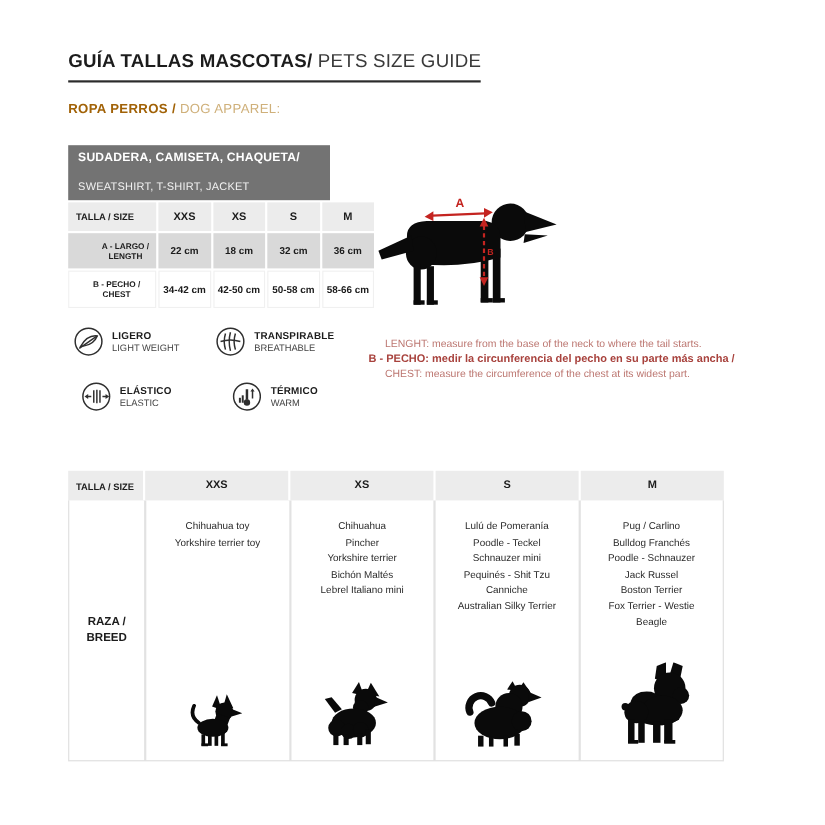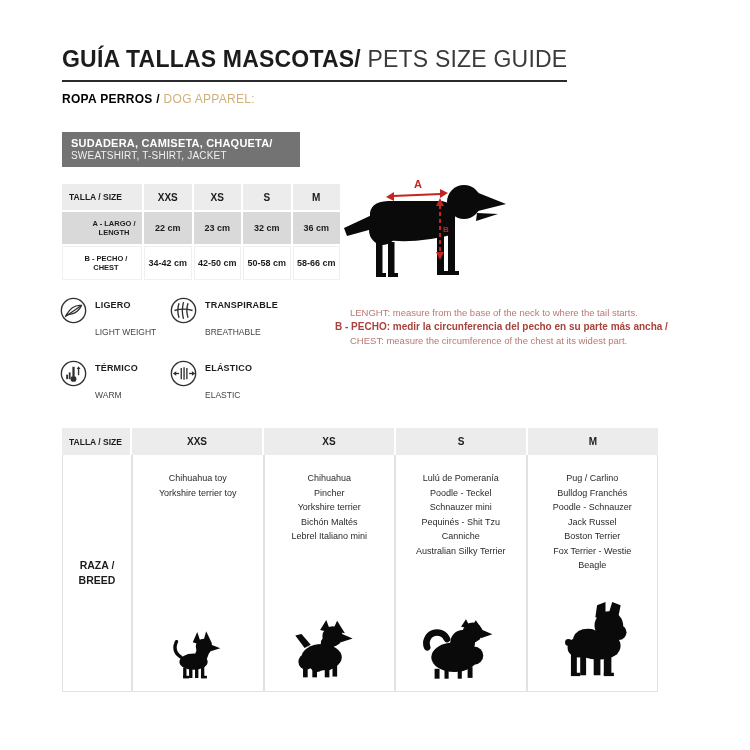--- a/index.html
+++ b/index.html
@@ -1,53 +1,53 @@
 <!DOCTYPE html>
 <html><head>
 <meta charset="utf-8">
 <style>
   * { margin:0; padding:0; box-sizing:border-box; }
   html,body { width:750px; height:750px; background:#fff; font-family:"Liberation Sans", sans-serif; color:#1c1c1c; }
   .page { position:relative; width:750px; height:750px; background:#fff; overflow:hidden; }
 
   
-  .title { position:absolute; left:62px; top:46px; font-size:23px; letter-spacing:.2px;
+  .title { position:absolute; left:62px; top:46px; font-size:17px; letter-spacing:.2px;
            border-bottom:2px solid #2b2b2b; padding-bottom:7px; white-space:nowrap; }
   .title .t1 { font-weight:700; }
   .title .t2 { font-weight:400; color:#3a3a3a; }
 
   .subtitle { position:absolute; left:62px; top:92px; font-size:12px; letter-spacing:.3px; }
-  .subtitle .s1 { font-weight:700; color:#000000; }
+  .subtitle .s1 { font-weight:700; color:#a16207; }
   .subtitle .s2 { font-weight:400; color:#cfb07a; }
 
   
   .banner { position:absolute; left:62px; top:132px; width:238px; background:#737373; color:#fff; padding:5px 9px 6px; }
   .banner .b1 { font-weight:700; font-size:11px; letter-spacing:.2px; }
-  .banner .b2 { font-weight:400; font-size:10px; color:rgba(255,255,255,.9); margin-top:1px; letter-spacing:.2px; }
+  .banner .b2 { font-weight:400; font-size:10px; color:rgba(255,255,255,.9); margin-top:16px; letter-spacing:.2px; }
 
   
   .size-table { position:absolute; left:62px; top:184px; width:278px; display:grid;
                 grid-template-columns:80px repeat(4,1fr); gap:2px; }
   .size-table .cell { display:flex; align-items:center; justify-content:center; text-align:center; }
   .st-head { background:#ececec; height:26px; font-weight:700; font-size:10px; }
   .st-head.lbl { justify-content:flex-start; padding-left:7px; font-size:8.5px; }
   .st-a { background:#d9d9d9; height:32px; font-weight:700; font-size:9px; }
   .st-a.lbl { justify-content:flex-start; padding-left:24px; font-size:7.5px; }
   .st-b { background:#fff; border:1px solid #f0f0f0; height:34px; font-weight:700; font-size:9px; }
   .st-b.lbl { justify-content:flex-start; padding-left:8px; font-size:7.5px; }
 
   
   .diagram { position:absolute; left:336px; top:170px; }
 
   
   .features { position:absolute; left:60px; top:297px; display:grid; grid-template-columns:110px 160px; row-gap:23px; }
-  .feature { display:flex; gap:8px; align-items:flex-start; }
+  .feature { display:flex; gap:8px; align-items:flex-start;justify-content:center; }
   .feature svg { flex:0 0 auto; }
   .f-es { font-weight:700; font-size:9px; letter-spacing:.2px; margin-top:3px; }
-  .f-en { font-weight:400; font-size:8.5px; color:#444; margin-top:17px; }
+  .f-en { font-weight:400; font-size:8.5px; color:#444; margin-top:1px; }
 
   
   .notes { position:absolute; left:335px; top:306px; width:395px; }
   .note-es { color:#a8423d; font-weight:700; font-size:10px; line-height:14px; }
   .note-en { color:#bc7670; font-weight:400; font-size:9.5px; line-height:14px; padding-left:15px; }
 
   
   .breed-table { position:absolute; left:62px; top:428px; width:596px; }
   .bt-header { display:grid; grid-template-columns:68px repeat(4,1fr); gap:2px; }
   .bt-header .cell { background:#ececec; height:27px; display:flex; align-items:center; justify-content:center;
@@ -81,21 +81,21 @@
 
   <div class="size-table">
     <div class="cell st-head lbl">TALLA /  SIZE</div>
     <div class="cell st-head">XXS</div>
     <div class="cell st-head">XS</div>
     <div class="cell st-head">S</div>
     <div class="cell st-head">M</div>
 
     <div class="cell st-a lbl">A - LARGO / LENGTH</div>
     <div class="cell st-a">22 cm</div>
-    <div class="cell st-a">23 cm</div>
+    <div class="cell st-a">18 cm</div>
     <div class="cell st-a">32 cm</div>
     <div class="cell st-a">36 cm</div>
 
     <div class="cell st-b lbl">B - PECHO / CHEST</div>
     <div class="cell st-b">34-42 cm</div>
     <div class="cell st-b">42-50 cm</div>
     <div class="cell st-b">50-58 cm</div>
     <div class="cell st-b">58-66 cm</div>
   </div>
 
@@ -149,46 +149,46 @@
         <path d="M4,12 Q12,9.5 20,12"></path>
       </svg>
       <div>
         <div class="f-es">TRANSPIRABLE</div>
         <div class="f-en">BREATHABLE</div>
       </div>
     </div>
     <div class="feature">
       <svg width="27" height="27" viewBox="0 0 24 24" fill="none" stroke="#2f2f2f" stroke-width="1.2">
         <circle cx="12" cy="12" r="10.8"></circle>
-        <line x1="12" y1="6" x2="12" y2="14.5" stroke-width="2"></line>
-        <circle cx="12" cy="16.8" r="2.6" fill="#2f2f2f" stroke="none"></circle>
-        <rect x="5.5" y="13" width="1.6" height="4" fill="#2f2f2f" stroke="none"></rect>
-        <rect x="7.8" y="11" width="1.6" height="6" fill="#2f2f2f" stroke="none"></rect>
-        <line x1="16.5" y1="13.5" x2="16.5" y2="7.5"></line>
-        <polygon points="16.5,5.5 14.8,8 18.2,8" fill="#2f2f2f" stroke="none"></polygon>
-      </svg>
-      <div>
-        <div class="f-es">TÉRMICO</div>
-        <div class="f-en">WARM</div>
-      </div>
-    </div>
-    <div class="feature">
-      <svg width="27" height="27" viewBox="0 0 24 24" fill="none" stroke="#2f2f2f" stroke-width="1.2">
-        <circle cx="12" cy="12" r="10.8"></circle>
         <line x1="10" y1="7" x2="10" y2="17"></line>
         <line x1="12.5" y1="6.5" x2="12.5" y2="17.5"></line>
         <line x1="15" y1="7" x2="15" y2="17"></line>
         <line x1="4.5" y1="12" x2="8" y2="12"></line>
         <polygon points="2.5,12 5.5,10 5.5,14" fill="#2f2f2f" stroke="none"></polygon>
         <line x1="17" y1="12" x2="20.5" y2="12"></line>
         <polygon points="22.5,12 19.5,10 19.5,14" fill="#2f2f2f" stroke="none"></polygon>
       </svg>
       <div>
         <div class="f-es">ELÁSTICO</div>
         <div class="f-en">ELASTIC</div>
+      </div>
+    </div>
+    <div class="feature">
+      <svg width="27" height="27" viewBox="0 0 24 24" fill="none" stroke="#2f2f2f" stroke-width="1.2">
+        <circle cx="12" cy="12" r="10.8"></circle>
+        <line x1="12" y1="6" x2="12" y2="14.5" stroke-width="2"></line>
+        <circle cx="12" cy="16.8" r="2.6" fill="#2f2f2f" stroke="none"></circle>
+        <rect x="5.5" y="13" width="1.6" height="4" fill="#2f2f2f" stroke="none"></rect>
+        <rect x="7.8" y="11" width="1.6" height="6" fill="#2f2f2f" stroke="none"></rect>
+        <line x1="16.5" y1="13.5" x2="16.5" y2="7.5"></line>
+        <polygon points="16.5,5.5 14.8,8 18.2,8" fill="#2f2f2f" stroke="none"></polygon>
+      </svg>
+      <div>
+        <div class="f-es">TÉRMICO</div>
+        <div class="f-en">WARM</div>
       </div>
     </div>
   </div>
 
   <div class="notes">
     <div class="note-en">LENGHT: measure from the base of the neck to where the tail starts.</div>
     <div class="note-es">B - PECHO: medir la circunferencia del pecho en su parte más ancha /</div>
     <div class="note-en">CHEST: measure the circumference of the chest at its widest part.</div>
   </div>
 

